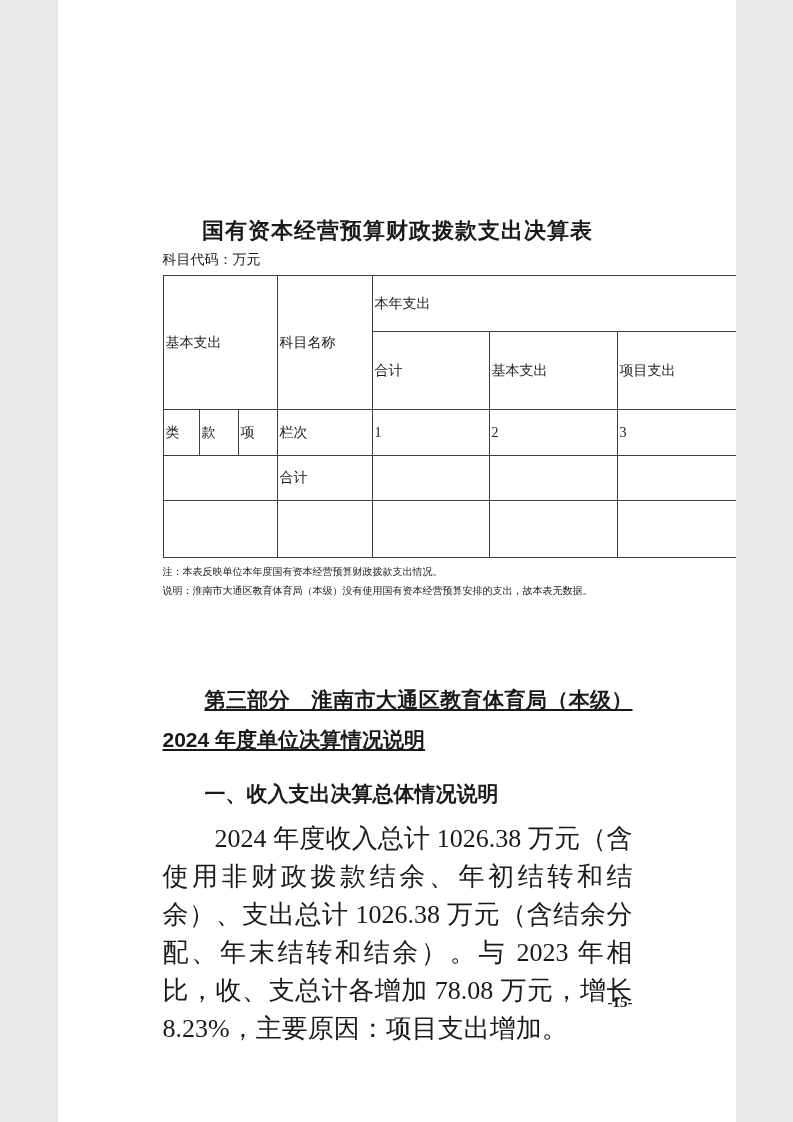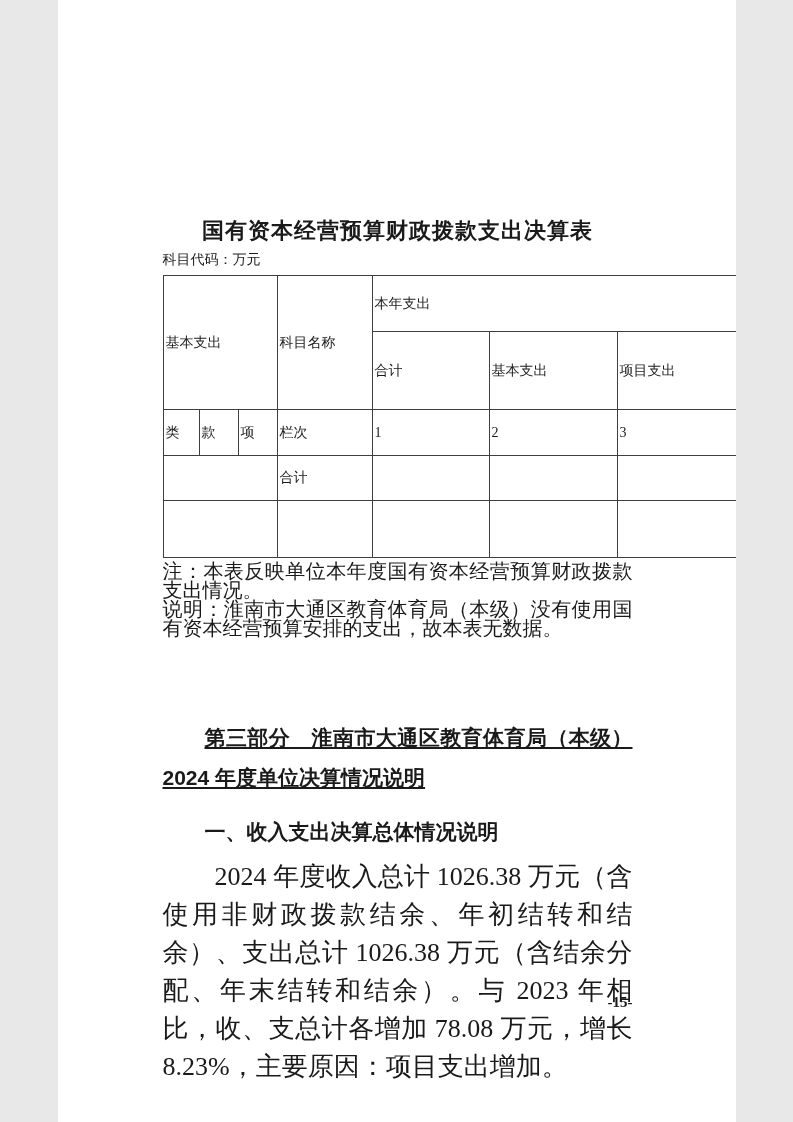--- a/index.html
+++ b/index.html
@@ -49,21 +49,21 @@
     padding: 1px 2px;
     overflow: hidden;
   }
   tr.row-head1 { height: 56px; }
   tr.row-head2 { height: 78px; }
   tr.row-index { height: 46px; }
   tr.row-total { height: 45px; }
   tr.row-blank { height: 57px; }
   .notes {
     margin-top: 4px;
-    font-size: 20px;
+    font-size: 10px;
     line-height: 19px;
     text-align: justify;
   }
   .section { margin-top: 80px; }
   .section-heading {
     font-family: "Liberation Sans", "DejaVu Sans", sans-serif;
     font-weight: bold;
     font-size: 21px;
     line-height: 40px;
     text-indent: 2em;

